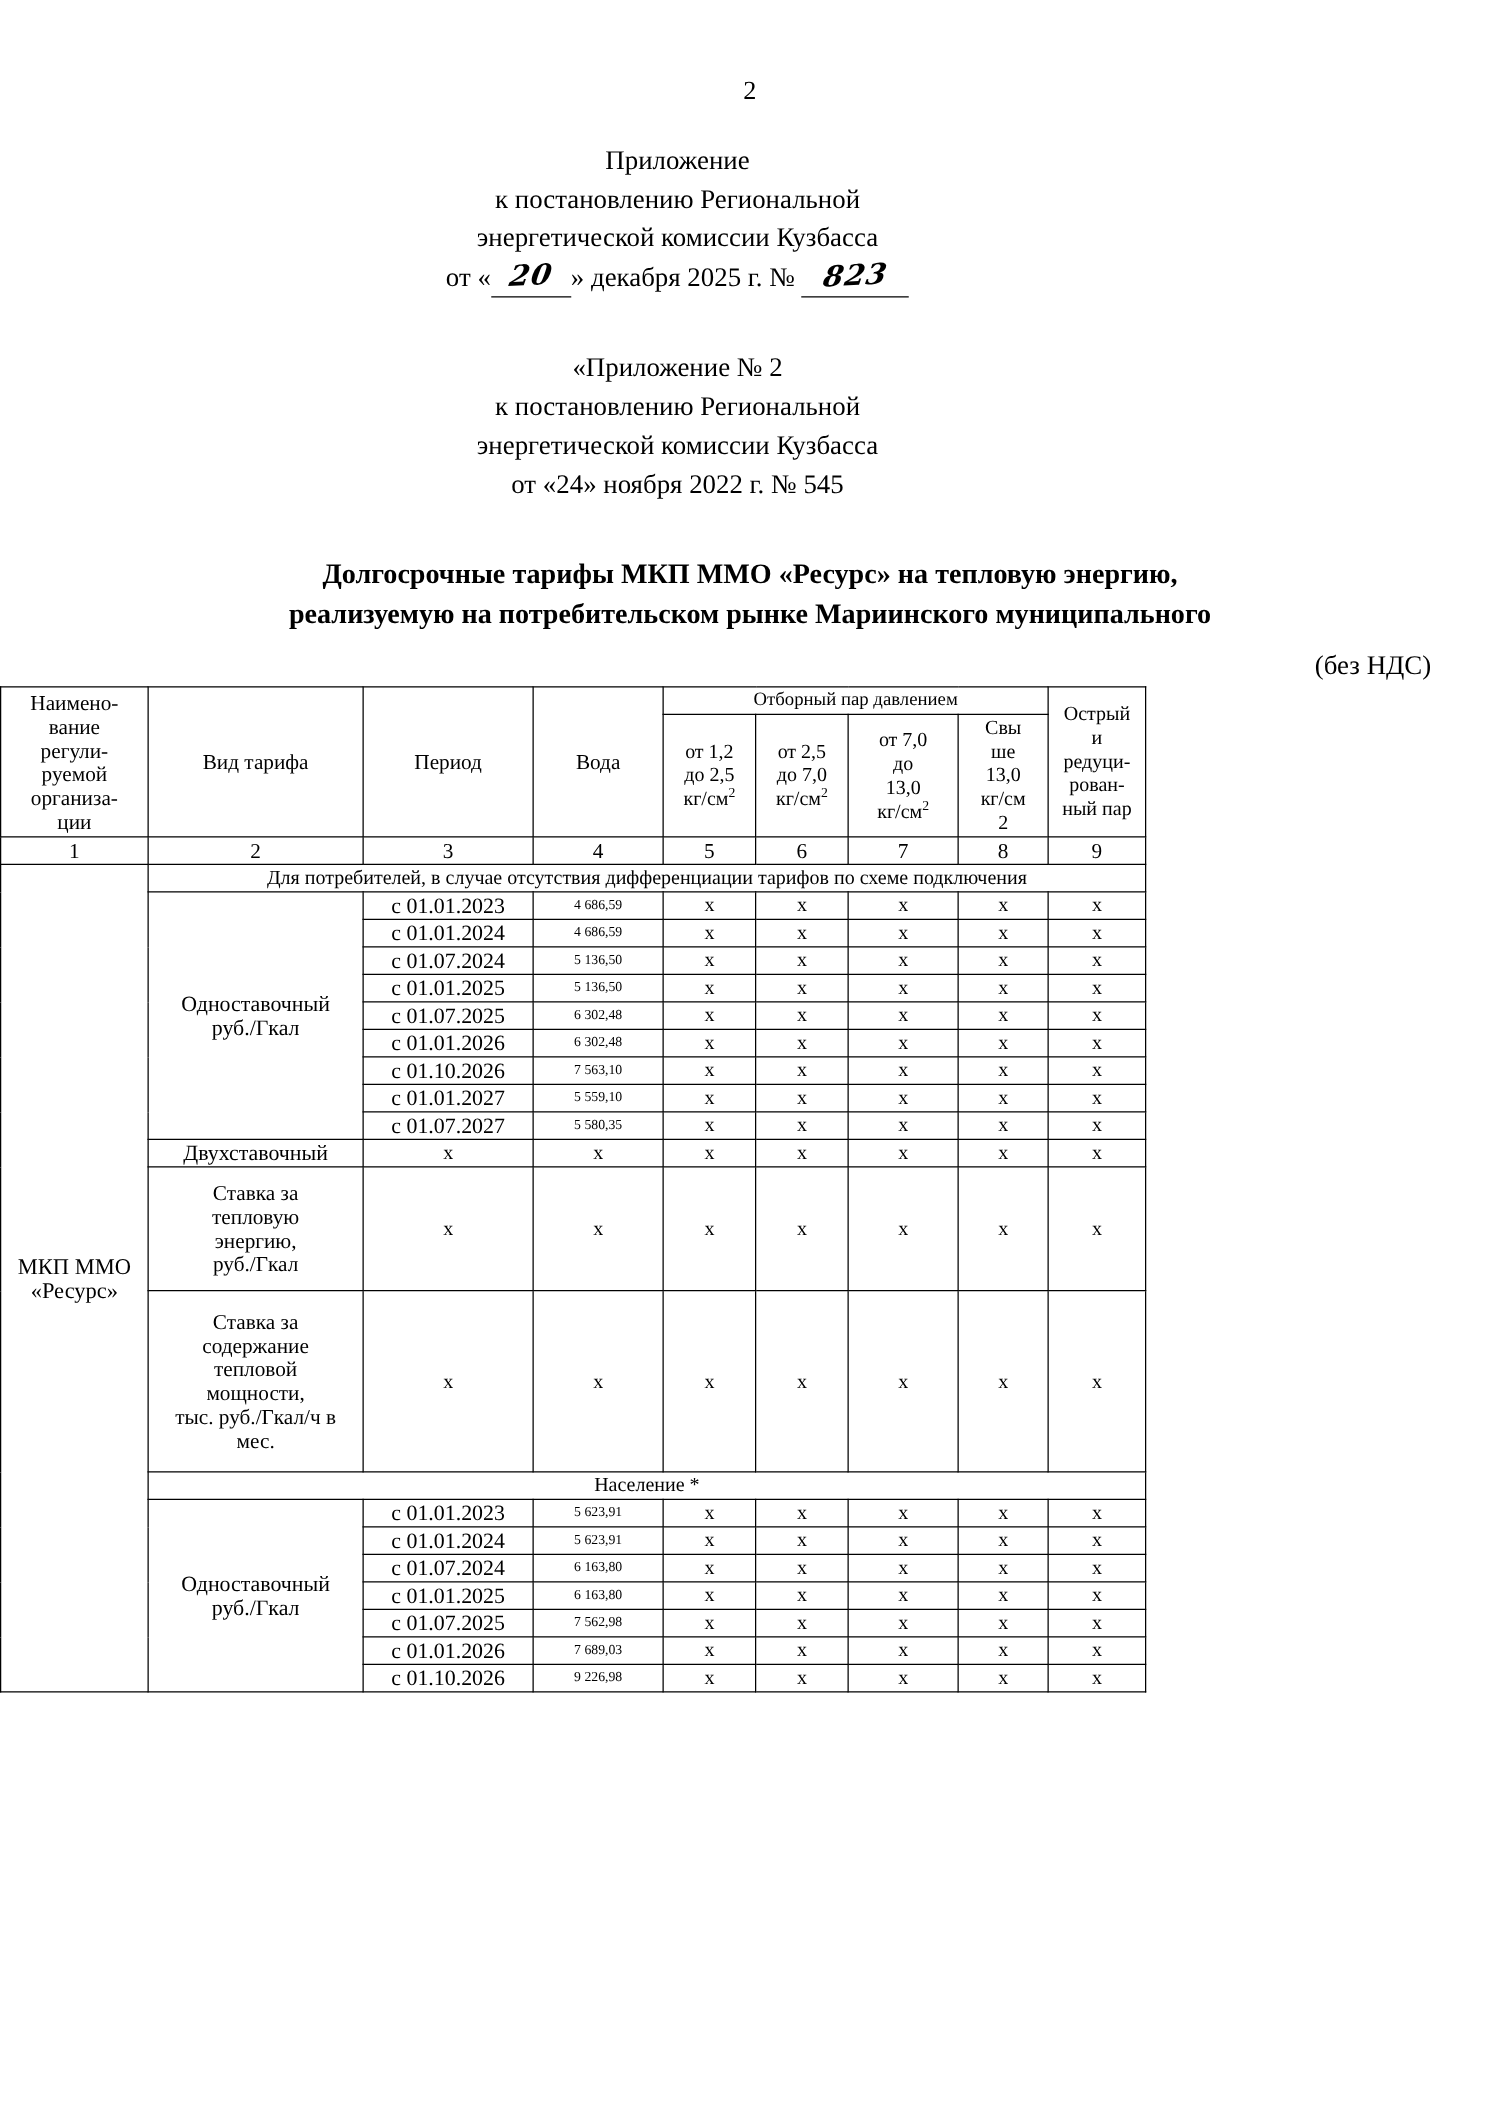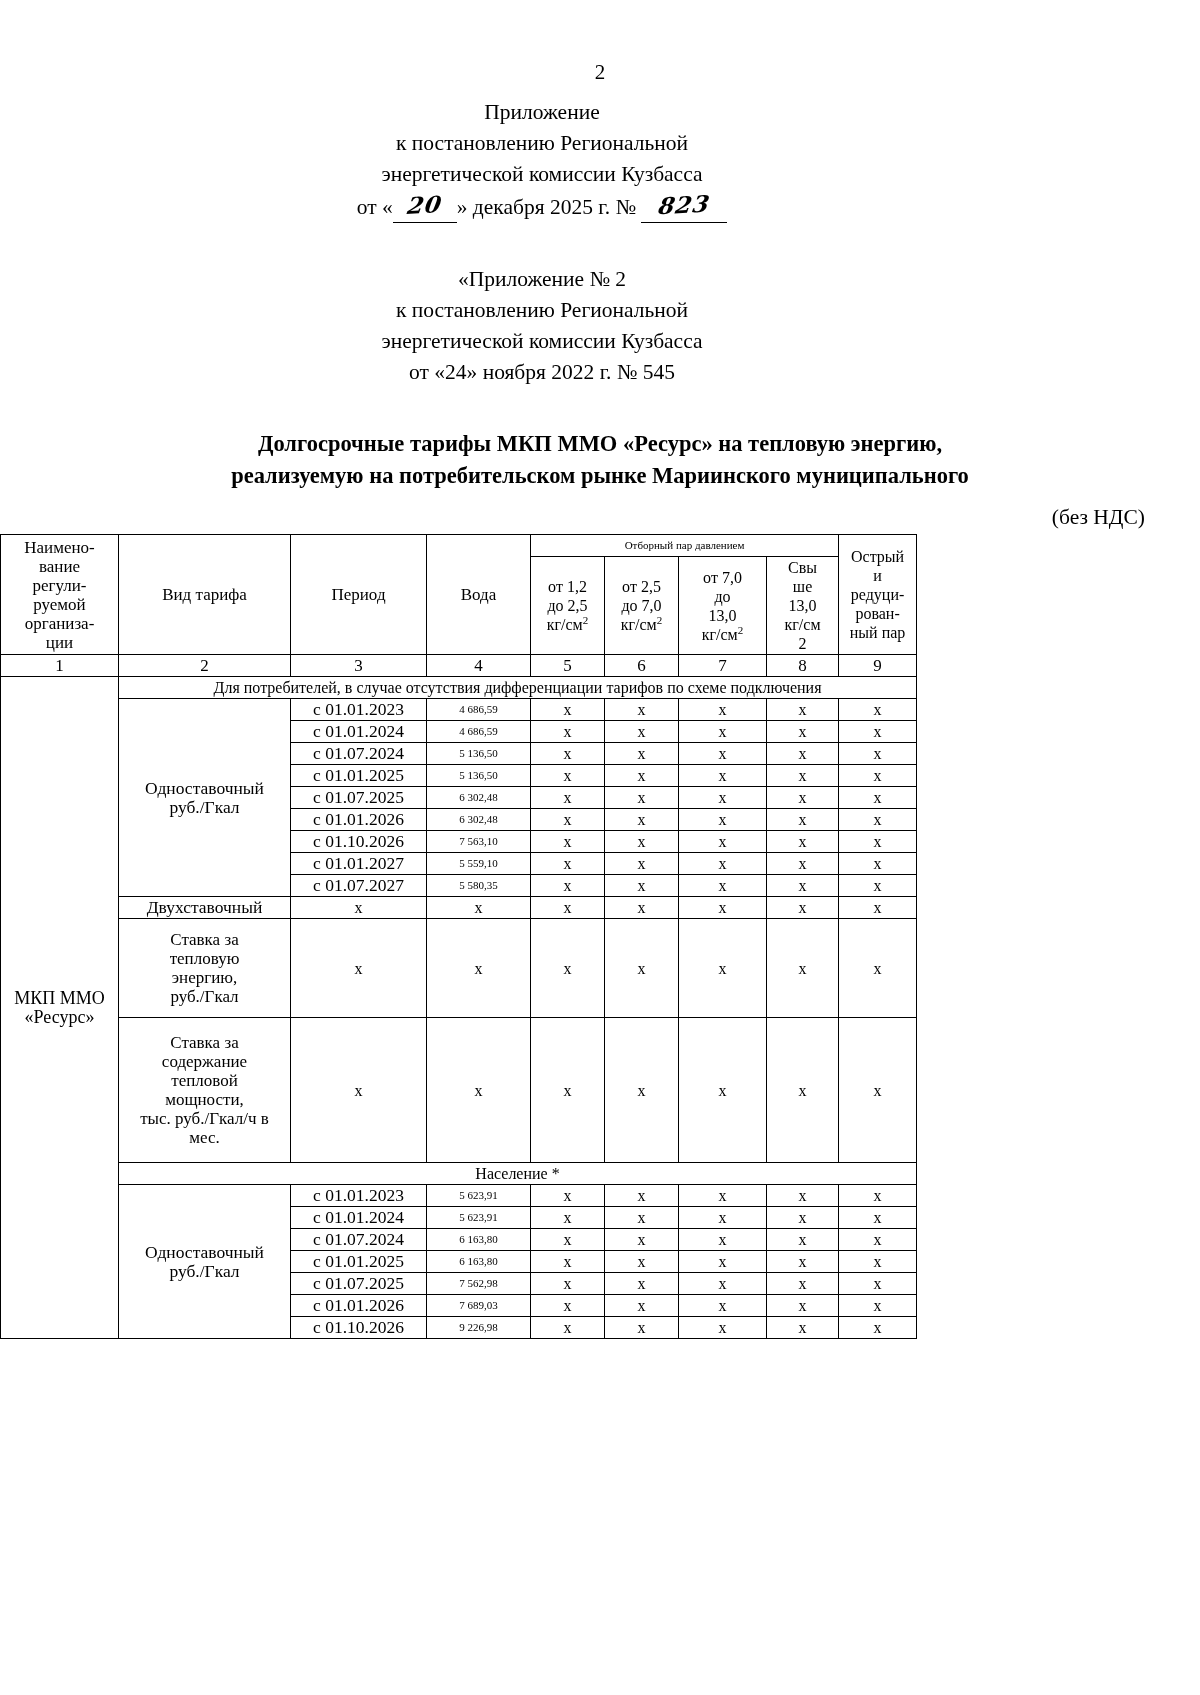--- a/index.html
+++ b/index.html
@@ -27,21 +27,21 @@
   
   .page-number {
     text-align: center;
     font-size: 21px;
     padding-top: 60px;
     letter-spacing: 0.2px;
   }
 
   
   .header-blocks {
-    margin-top: 12px;
+    margin-top: 28px;
     padding-right: 116px;
   }
   .hdr-block {
     text-align: center;
     font-size: 21.5px;
     line-height: 31px;
   }
   .hdr-block .ln {
     display: block;
     white-space: nowrap;
@@ -114,21 +114,21 @@
   col.c3 { width: 136px; }
   col.c4 { width: 104px; }
   col.c5 { width: 74px; }
   col.c6 { width: 74px; }
   col.c7 { width: 88px; }
   col.c8 { width: 72px; }
   col.c9 { width: 78px; }
 
   .hd-cell { font-size: 17px; line-height: 20px; }
   .hd-small { font-size: 16px; line-height: 19px; }
-  .hd-group { font-size: 11px; margin-top: 40px; }
+  .hd-group { font-size: 15px; margin-top: 40px; }
   .numrow td { font-size: 17px; padding: 1px 0; }
   .org-cell { font-size: 18px; line-height: 23px; }
   .sect-cell { font-size: 16px; line-height: 22px; padding: 3px 6px; }
   .vtype { font-size: 17.5px; line-height: 22px; margin-top: 18px; }
   .vtype-tall { font-size: 17px; line-height: 22px; }
   .period-cell { font-size: 17.5px; white-space: nowrap; }
   .val-cell { font-size: 11px; white-space: nowrap; }
   .x-cell { font-size: 16px; }
   sup { font-size: 11px; line-height: 0; }
 </style>

